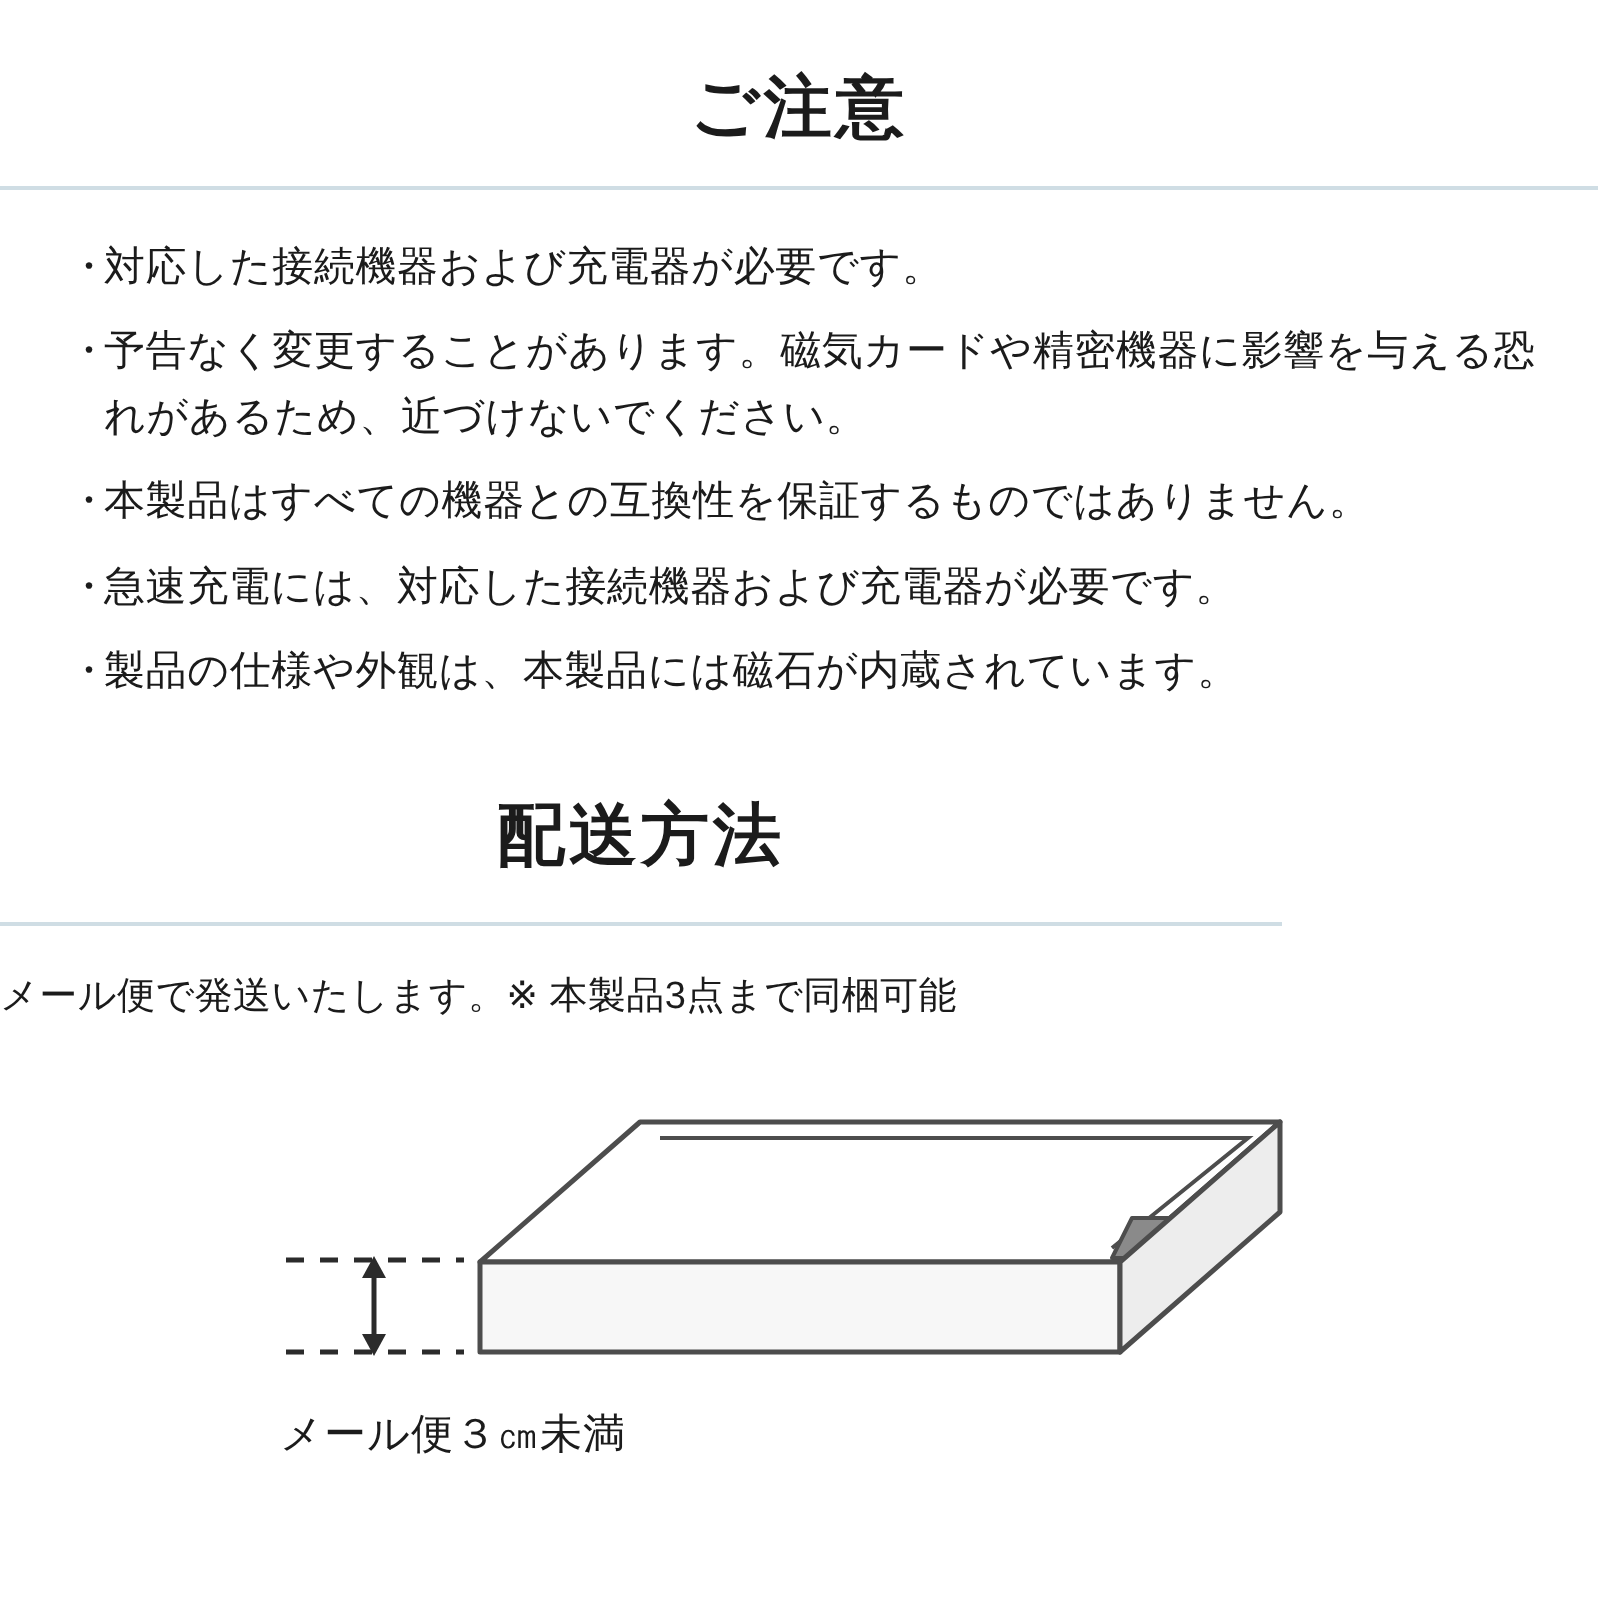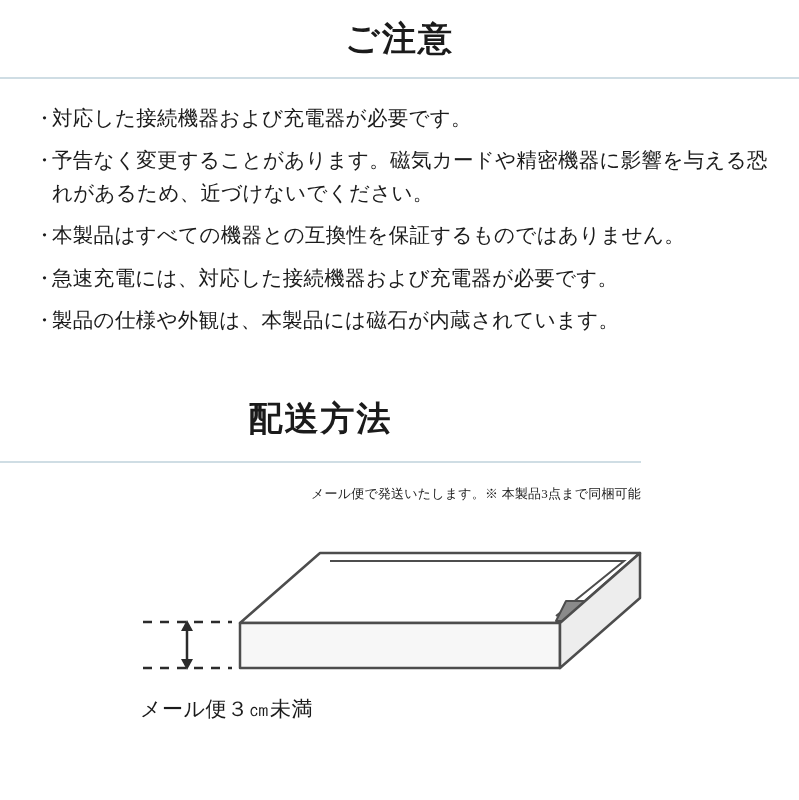--- a/index.html
+++ b/index.html
@@ -59,25 +59,24 @@
     font-size: 20.5px;
     line-height: 1.62;
     color: #1b1b1b;
   }
   .notice-text {
     flex: 1 1 auto;
   }
 
   
   .shipping-note {
-    text-align: right;
-    font-size: 13px;
+    text-align: left;
+    font-size: 19px;
     color: #1b1b1b;
     letter-spacing: 0.2px;
-    font-family: Liberation Serif, serif;
   }
 
   .figure {
     position: relative;
     width: 799px;
     height: 250px;
     text-align: right;
   }
 
   .figure svg {
@@ -88,21 +87,21 @@
     font-size: 21px;
     color: #1b1b1b;
     letter-spacing: 0.5px;
   }
 </style>
 </head>
 <body>
 
 <div class="page">
 
-  <div style="position:absolute; left:0; top:18px; width:799px;">
+  <div style="position:absolute; left:0; top:34px; width:799px;">
 
     <div class="section-title">ご注意</div>
 
     <hr class="rule" style="margin-top:18px;">
 
     <div class="notice-wrap" style="padding-top:22px;">
 
       <div class="notice-item">
         <span class="bullet">・</span>
         <span class="notice-text">対応した接続機器および充電器が必要です。</span>

